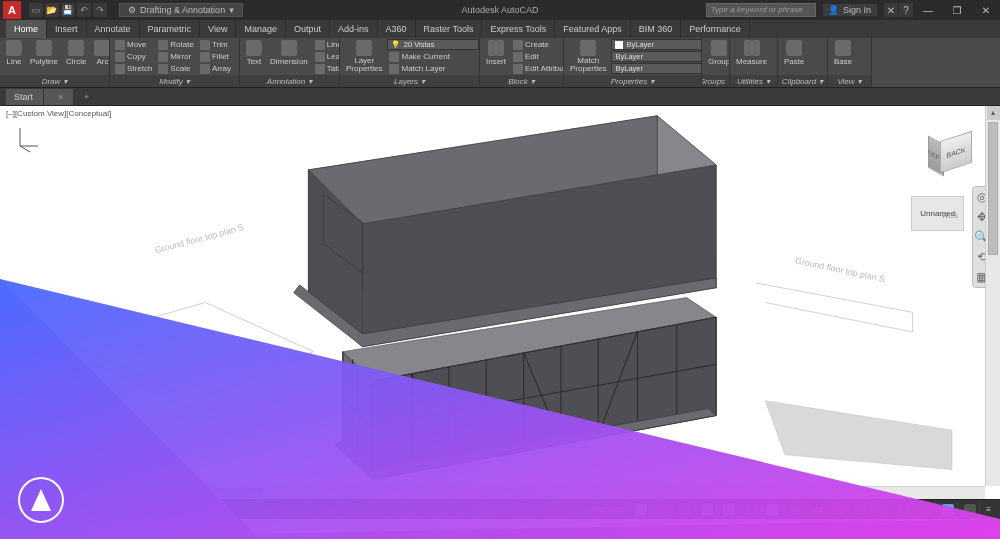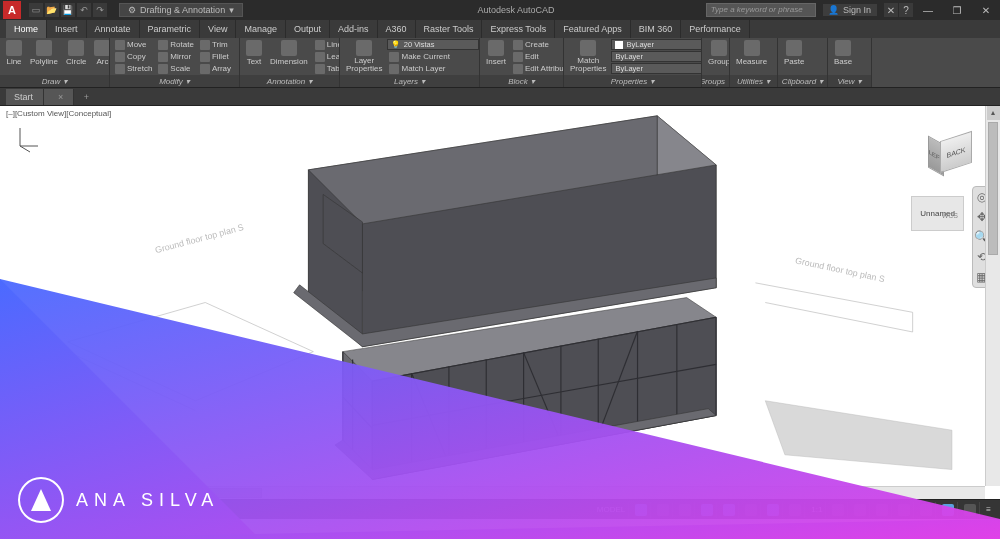--- a/index.html
+++ b/index.html
@@ -6,21 +6,21 @@
 body { width:1000px; height:539px; overflow:hidden; position:relative; background:#fff; }
 
 .window { width:1000px; height:519px; position:relative; background:#3a3a3a; display:flex; flex-direction:column; }
 
 
 .titlebar { height:20px; background:#2b2b2b; display:flex; align-items:center; color:#bbb; font-size:9px; position:relative; }
 .titlebar .logo { width:18px; height:18px; margin-left:3px; background:#c72a2a; display:flex; align-items:center; justify-content:center; color:#fff; font-weight:bold; font-size:11px; }
 .titlebar .qa { display:flex; gap:2px; margin-left:8px; }
 .titlebar .qa-btn { width:14px; height:14px; background:#3a3a3a; color:#999; font-size:9px; display:flex; align-items:center; justify-content:center; }
 .titlebar .ws { margin-left:12px; background:#454545; padding:1px 8px; border:1px solid #555; font-size:9px; display:flex; align-items:center; gap:4px;}
-.titlebar .app-title { position:absolute; left:50%; transform:translateX(-50%); color:#aaa;margin-left:16px; }
+.titlebar .app-title { position:absolute; left:50%; transform:translateX(-50%); color:#aaa; }
 .titlebar .right { position:absolute; right:0; display:flex; align-items:center; gap:1px; }
 .titlebar .search-box { width:110px; height:14px; background:#555; border:1px solid #666; color:#999; font-size:8px; font-style:italic; padding:0 4px; line-height:12px; margin-right:6px; }
 .titlebar .signin { background:#3d3d3d; padding:1px 6px; font-size:9px; display:flex; align-items:center; gap:3px; margin-right:6px;}
 .titlebar .tbtn { width:14px; height:14px; background:#3a3a3a; color:#bbb; font-size:10px; display:flex; align-items:center; justify-content:center; }
 .titlebar .winbtn { width:28px; height:20px; color:#bbb; font-size:10px; display:flex; align-items:center; justify-content:center; }
 
 
 .menurow { height:18px; background:#3a3a3a; display:flex; align-items:stretch; padding-left:6px; font-size:9px; color:#ddd; }
 .menurow .tab { padding:0 8px; display:flex; align-items:center; color:#ccc; border-right:1px solid #2b2b2b;}
 .menurow .tab.active { background:#565656; color:#fff; }
@@ -535,14 +535,13 @@
     <polygon points="0,20 0,300 1000,300" fill="url(#g)" opacity="0.0"></polygon>
     <polygon points="0,40 0,300 260,300" fill="url(#g)" opacity="0.95"></polygon>
     <polygon points="0,300 1000,300 1000,280" fill="url(#g)" opacity="0.95"></polygon>
     <polygon points="0,40 1000,280 1000,300 0,300" fill="url(#g)" opacity="0.95"></polygon>
   </svg>
 </div>
 <div class="wm-logo">
   <div class="wm-circle">
       <div class="wm-tri"></div>
     </div>
-  <div class="wm-name">ANA SILVA</div>
 </div>
 
 </body></html>

